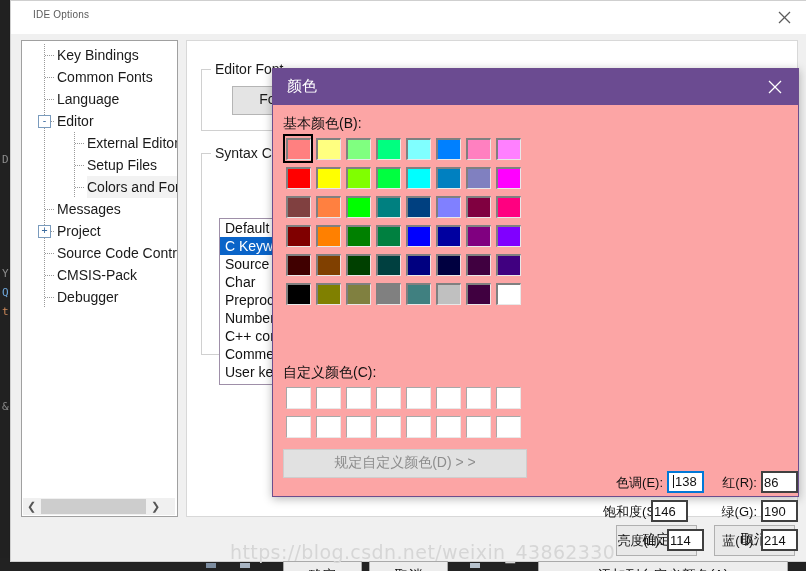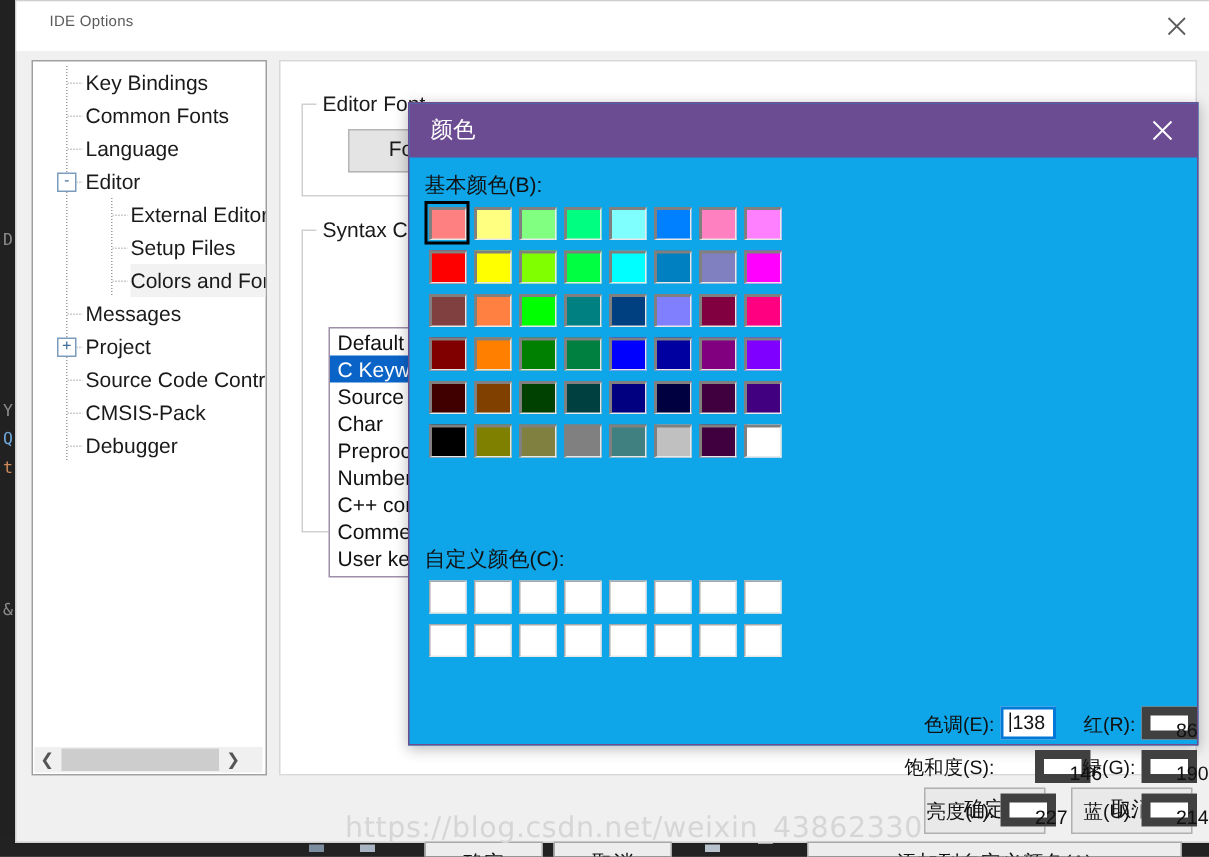--- a/index.html
+++ b/index.html
@@ -151,21 +151,21 @@
     position:absolute; height:29px; width:79px;
     background:#e9e9e9; border:1px solid #b0b0b0;
     font-size:14px; color:#111; text-align:center; line-height:27px;
   }
   #ide-ok { right:110px; top:524px; }
   #ide-cancel { right:12px; top:524px; }
 
   
   .color-dialog {
     position:absolute; left:272px; top:68px; width:525px; height:427px;
-    background:#0ea5e9; border:1px solid #6c4d8d;
+    background:#fca5a5; border:1px solid #6c4d8d;
     box-shadow:0 2px 9px rgba(0,0,0,.28);
   }
   .cd-titlebar {
     position:absolute; left:0; top:0; width:525px; height:36px;
     background:#6b4b91;
   }
   .cd-title {
     position:absolute; left:14px; top:8px; font-size:15px; color:#ffffff;
   }
   .cd-close {
@@ -213,22 +213,22 @@
   .btn-define {
     position:absolute; left:10px; top:344px; width:242px; height:27px;
     background:#e1e1e1; border:1px solid #cecece;
     color:#8d8d8d; font-size:14px; text-align:center; line-height:25px;
   }
   .fld-label {
     position:absolute; font-size:13px; color:#111; text-align:right;
   }
   .fld-box {
     position:absolute; width:37px; height:22px; background:#ffffff;
-    border:6px solid #404040; font-size:13px; color:#111;
-    line-height:20px; padding-left:17px; box-sizing:border-box;
+    border:2px solid #404040; font-size:13px; color:#111;
+    line-height:20px; padding-left:1px; box-sizing:border-box;
   }
   .fld-box.focused { border:2px solid #0078d7; padding-left:4px; line-height:18px; }
   .caret {
     display:inline-block; width:1px; height:13px; background:#111;
     vertical-align:-2px; margin-right:1px;
   }
 
   .cd-btn {
     position:absolute; height:28px; background:#ededed;
     border:1px solid #a9a9a9; font-size:14px; color:#111;
@@ -599,28 +599,29 @@
             <div class="cs"></div>
           </div>
           <div class="sw-cell">
             <div class="cs"></div>
           </div>
           <div class="sw-cell">
             <div class="cs"></div>
           </div>
         </div>
 
+      <div class="btn-define">规定自定义颜色(D)  &gt; &gt;</div>
 
       <div id="fields-host">
           <div class="fld-label" style="top: 369px; left: 0px; width: 390px; position: absolute;">色调(E):</div>
           <div class="fld-box focused" style="top: 366px; left: 394px; position: absolute;"><span class="caret"></span><span>138</span></div>
           <div class="fld-label" style="top: 398px; left: 0px; width: 390px; position: absolute;">饱和度(S):</div>
-          <div class="fld-box" style="top: 395px; left: 417px; position: absolute;"><span>146</span></div>
+          <div class="fld-box" style="top: 395px; left: 378px; position: absolute;"><span>146</span></div>
           <div class="fld-label" style="top: 427px; left: 0px; width: 390px; position: absolute;">亮度(L):</div>
-          <div class="fld-box" style="top: 424px; left: 394px; position: absolute;"><span>227</span></div>
+          <div class="fld-box" style="top: 424px; left: 394px; position: absolute;"><span>114</span></div>
           <div class="fld-label" style="top: 369px; left: 0px; width: 484px; position: absolute;">红(R):</div>
           <div class="fld-box" style="top: 366px; left: 488px; position: absolute;"><span>86</span></div>
           <div class="fld-label" style="top: 398px; left: 0px; width: 484px; position: absolute;">绿(G):</div>
           <div class="fld-box" style="top: 395px; left: 488px; position: absolute;"><span>190</span></div>
           <div class="fld-label" style="top: 427px; left: 0px; width: 484px; position: absolute;">蓝(U):</div>
           <div class="fld-box" style="top: 424px; left: 488px; position: absolute;"><span>214</span></div>
         </div>
 
       <div class="cd-btn" id="cd-ok">确定</div>
       <div class="cd-btn" id="cd-cancel">取消</div>

